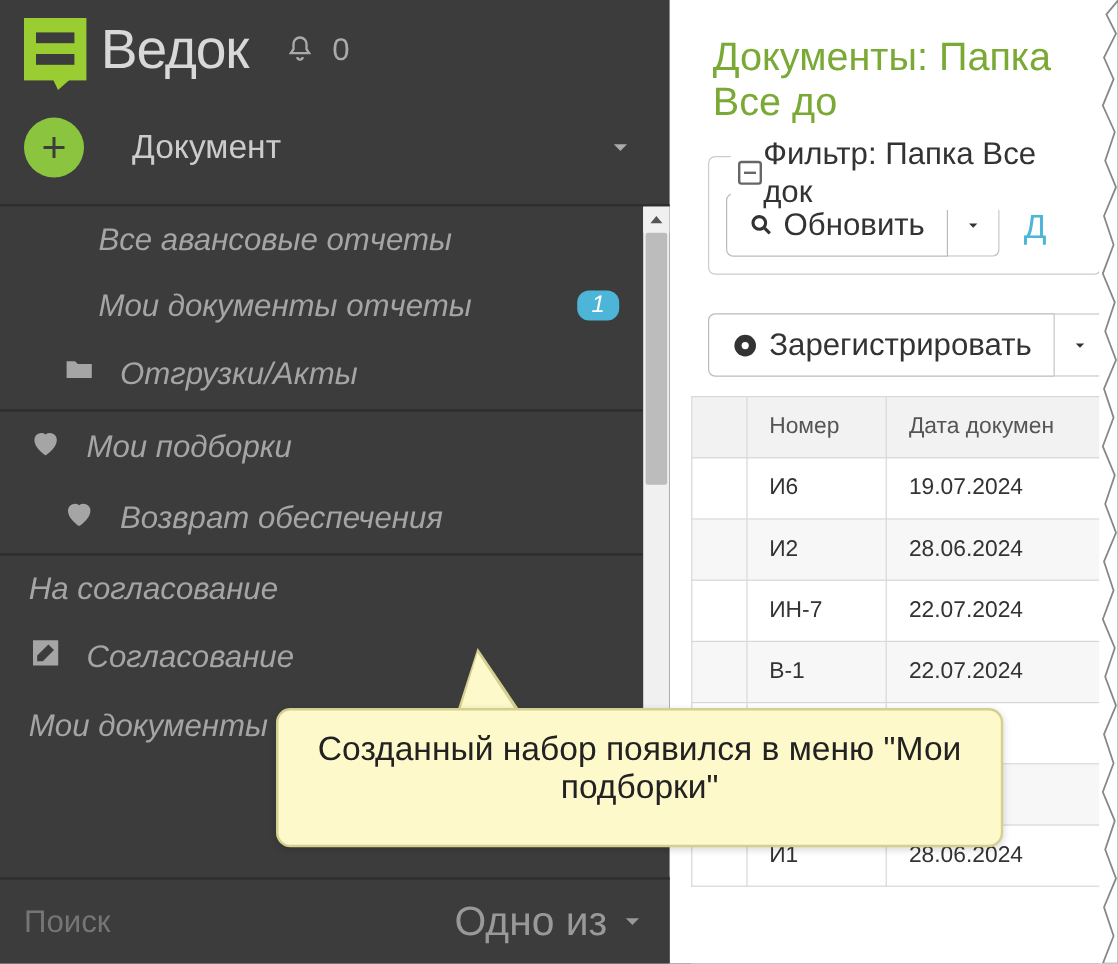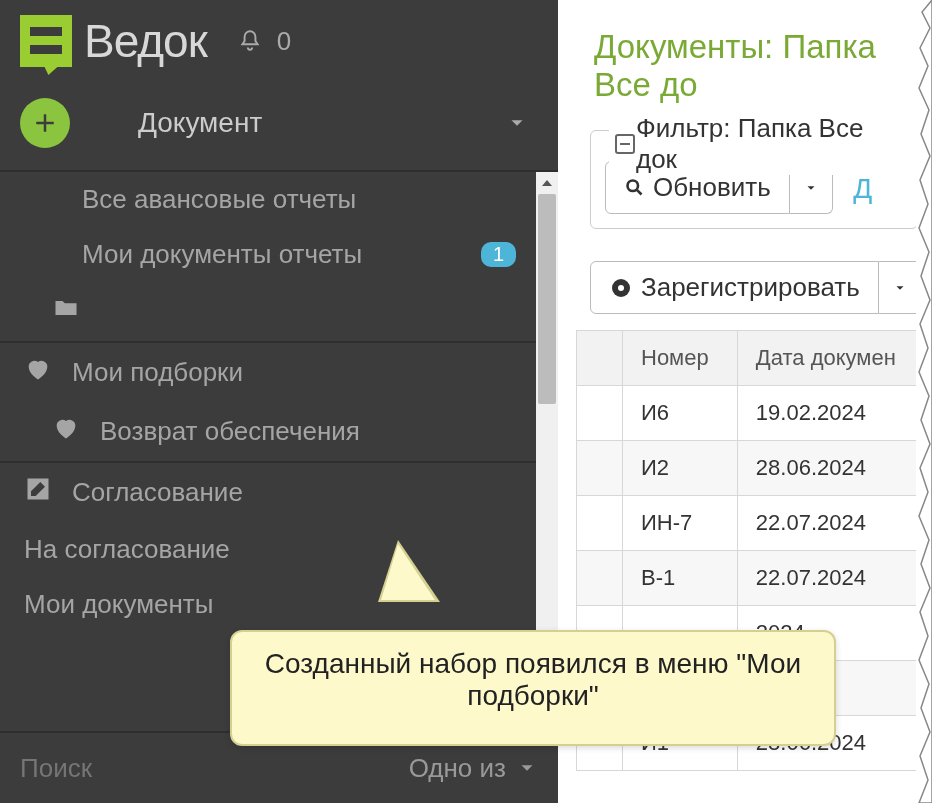--- a/index.html
+++ b/index.html
@@ -10,73 +10,73 @@
 .logo-box { width: 52px; height: 52px; background: #9acd32; position: relative; margin-right: 12px; }
 .logo-box::before, .logo-box::after { content: ""; position: absolute; left: 10px; right: 10px; height: 9px; background: #3c3c3c; }
 .logo-box::before { top: 12px; }
 .logo-box::after { top: 30px; }
 .logo-corner { position: absolute; bottom: -8px; left: 22px; width: 0; height: 0; border-left: 8px solid transparent; border-right: 8px solid transparent; border-top: 10px solid #9acd32; transform: skewX(-18deg); }
 .app-name { font-size: 46px; color: #d8d8d8; font-weight: 400; letter-spacing: -1px; }
 .bell-wrap { margin-left: 30px; display: flex; align-items: center; gap: 14px; color: #aaa; }
 .bell { width: 26px; height: 26px; }
 .notif-count { font-size: 26px; color: #aaa; }
 
-.doc-row { display: flex; align-items: center; padding: 22px 30px 22px 20px; border-bottom: 2px solid #2e2e2e; gap: 28px; }
+.doc-row { display: flex; align-items: center; padding: 22px 30px 22px 20px; border-bottom: 2px solid #2e2e2e; }
 .plus-circle { width: 50px; height: 50px; border-radius: 50%; background: #8bc53f; display: flex; align-items: center; justify-content: center; }
 .plus-circle svg { width: 30px; height: 30px; }
 .doc-label { flex: 1; margin-left: 40px; font-size: 28px; color: #ccc; }
 .chev-down { width: 22px; height: 22px; }
 
 .scroll-area { height: 520px; overflow-y: hidden; position: relative; }
-.scroll-inner { padding-right: 22px; }
+.scroll-inner { padding-right: 22px; font-style: italic; }
 .scroll-track { position: absolute; right: 0; top: 0; width: 22px; height: 100%; background: #f0f0f0; }
 .scroll-thumb { position: absolute; top: 0; left: 2px; right: 2px; height: 210px; background: #bcbcbc; border-radius: 2px; }
 .scroll-up, .scroll-down { position: absolute; left: 0; right: 0; height: 22px; background: #f0f0f0; display: flex; align-items: center; justify-content: center; }
 .scroll-up { top: 0; }
 .scroll-down { bottom: 0; }
 .scroll-arrow { width: 0; height: 0; border-left: 5px solid transparent; border-right: 5px solid transparent; }
 .scroll-up .scroll-arrow { border-bottom: 6px solid #555; }
 .scroll-down .scroll-arrow { border-top: 6px solid #555; }
 
 .side-item { display: flex; align-items: center; padding: 12px 20px 12px 24px; font-size: 26px; color: #a5a5a5; cursor: pointer; }
 .side-item.sub { padding-left: 82px; }
 .side-item.sub2 { padding-left: 52px; }
 .side-icon { width: 28px; margin-right: 20px; flex-shrink: 0; }
 .side-label { flex: 1; }
 .badge { background: #4db5d8; color: #fff; font-size: 20px; padding: 1px 12px; border-radius: 10px; }
 
 .side-sep { height: 2px; background: #2e2e2e; }
 
 .search-row { position: absolute; bottom: 0; left: 0; right: 0; height: 72px; border-top: 2px solid #2e2e2e; display: flex; align-items: center; padding: 0 20px; background: #3c3c3c; }
 .search-row input { background: transparent; border: none; color: #999; font-size: 26px; flex: 1; outline: none; }
-.search-mode { font-size: 26px; color: #999; margin-right: 10px; }
+.search-mode { font-size: 34px; color: #999; margin-right: 10px; }
 
 .main { position: absolute; left: 576px; top: 0; right: 0; height: 803px; background: #fff; }
 .bc { padding: 28px 18px 12px 18px; font-size: 33px; color: #7aa936; }
 .filter-box { margin: 14px 14px 0 14px; border: 1px solid #ccc; border-radius: 6px; padding: 14px 14px 14px 14px; position: relative; }
 .filter-legend { position: absolute; top: -18px; left: 18px; background: #fff; padding: 0 6px; font-size: 26px; color: #333; display: flex; align-items: center; gap: 1px; }
 .minus-box { width: 20px; height: 20px; border: 2px solid #666; border-radius: 3px; position: relative; display: inline-block; }
 .minus-box::after { content: ""; position: absolute; left: 3px; right: 3px; top: 7px; height: 2px; background: #666; }
 .btn { display: inline-flex; align-items: center; border: 1px solid #bbb; background: #fff; border-radius: 6px; padding: 10px 18px; font-size: 26px; color: #333; cursor: pointer; }
 .btn-split { display: inline-flex; }
 .btn-split .btn { border-radius: 6px 0 0 6px; margin-top: 16px; }
 .btn-split .btn-chev { border-radius: 0 6px 6px 0; border-left: none; padding: 10px 14px; }
 .search-icon-sm { width: 21px; height: 21px; margin-right: 8px; }
 .link-more { color: #4db5d8; font-size: 28px; margin-left: 16px; }
 
 .action-row { padding: 16px 14px; }
 .gear-icon { width: 24px; height: 24px; margin-right: 8px; }
 
-.table { border-collapse: collapse; width: 100%; font-size: 22px; }
+.table { border-collapse: collapse; width: 100%; font-size: 19px; }
 .table th, .table td { border: 1px solid #d7d7d7; padding: 14px 18px; text-align: left; color: #333; }
 .table th { background: #f2f2f2; font-weight: 400; color: #555; }
 .table tr:nth-child(even) td { background: #f7f7f7; }
 .chk-col { width: 46px; }
 
-.callout { position: absolute; left: 230px; top: 630px; width: 606px; height: 116px; background: #fdf9cb; border: 2px solid #d4d090; border-radius: 12px; padding: 16px 20px; font-size: 28px; color: #222; text-align: center; z-index: 30; box-shadow: 0 2px 6px rgba(0,0,0,.15); }
+.callout { position: absolute; left: 230px; top: 590px; width: 606px; height: 116px; background: #fdf9cb; border: 2px solid #d4d090; border-radius: 12px; padding: 16px 20px; font-size: 28px; color: #222; text-align: center; z-index: 30; box-shadow: 0 2px 6px rgba(0,0,0,.15); }
 .callout-tail { position: absolute; left: 378px; top: 540px; width: 0; height: 0; z-index: 29; }
 .callout-tail::before { content: ""; position: absolute; border-left: 20px solid transparent; border-right: 42px solid transparent; border-bottom: 62px solid #d4d090; }
 .callout-tail::after { content: ""; position: absolute; left: 3px; top: 4px; border-left: 17px solid transparent; border-right: 37px solid transparent; border-bottom: 56px solid #fdf9cb; }
 
 
 .torn { position: absolute; right: 0; top: 0; width: 16px; height: 803px; background: #fff; z-index: 40; }
 .tornpath { fill: #fff; stroke: #888; stroke-width: 1.5; }
 </style>
 </head>
 <body>
@@ -114,44 +114,45 @@
         <span class="side-label">Все авансовые отчеты</span>
       </div>
       <div class="side-item sub">
         <span class="side-label">Мои документы отчеты</span>
         <span class="badge">1</span>
       </div>
       <div class="side-item sub2">
         <span class="side-icon"><svg viewBox="0 0 24 24">
               <path fill="#a5a5a5" d="M3 6h6l2 2h10v10H3z"></path>
             </svg></span>
+        <span class="side-label">Отгрузки/Акты</span>
       </div>
       <div class="side-sep"></div>
       <div class="side-item">
         <span class="side-icon"><svg viewBox="0 0 24 24">
               <path fill="#a5a5a5" d="M12 21s-8-5-8-11a5 5 0 0 1 8-4 5 5 0 0 1 8 4c0 6-8 11-8 11z"></path>
             </svg></span>
         <span class="side-label">Мои подборки</span>
       </div>
       <div class="side-item sub2">
         <span class="side-icon"><svg viewBox="0 0 24 24">
               <path fill="#a5a5a5" d="M12 21s-8-5-8-11a5 5 0 0 1 8-4 5 5 0 0 1 8 4c0 6-8 11-8 11z"></path>
             </svg></span>
         <span class="side-label">Возврат обеспечения</span>
       </div>
       <div class="side-sep"></div>
+      <div class="side-item sub" style="padding-left:24px">
+        <span class="side-label">На согласование</span>
+      </div>
       <div class="side-item">
         <span class="side-icon"><svg viewBox="0 0 24 24">
               <path fill="#a5a5a5" d="M3 3h18v18H3z"></path>
               <path fill="#3c3c3c" d="M14 6l4 4-8 8H6v-4z"></path>
             </svg></span>
         <span class="side-label">Согласование</span>
-      </div>
-      <div class="side-item sub" style="padding-left:24px">
-        <span class="side-label">На согласование</span>
       </div>
       <div class="side-item sub" style="padding-left:24px">
         <span class="side-label">Мои документы</span>
       </div>
     </div>
     <div class="scroll-track">
       <div class="scroll-up">
           <div class="scroll-arrow"></div>
         </div>
       <div class="scroll-thumb" style="top:22px"></div>
@@ -216,21 +217,21 @@
       <tr>
         <th class="chk-col"></th>
         <th>Номер</th>
         <th>Дата докумен</th>
       </tr>
     </thead>
     <tbody>
       <tr>
           <td></td>
           <td>И6</td>
-          <td>19.02.2024</td>
+          <td>19.07.2024</td>
         </tr>
       <tr>
           <td></td>
           <td>И2</td>
           <td>28.06.2024</td>
         </tr>
       <tr>
           <td></td>
           <td>ИН-7</td>
           <td>22.07.2024</td>

